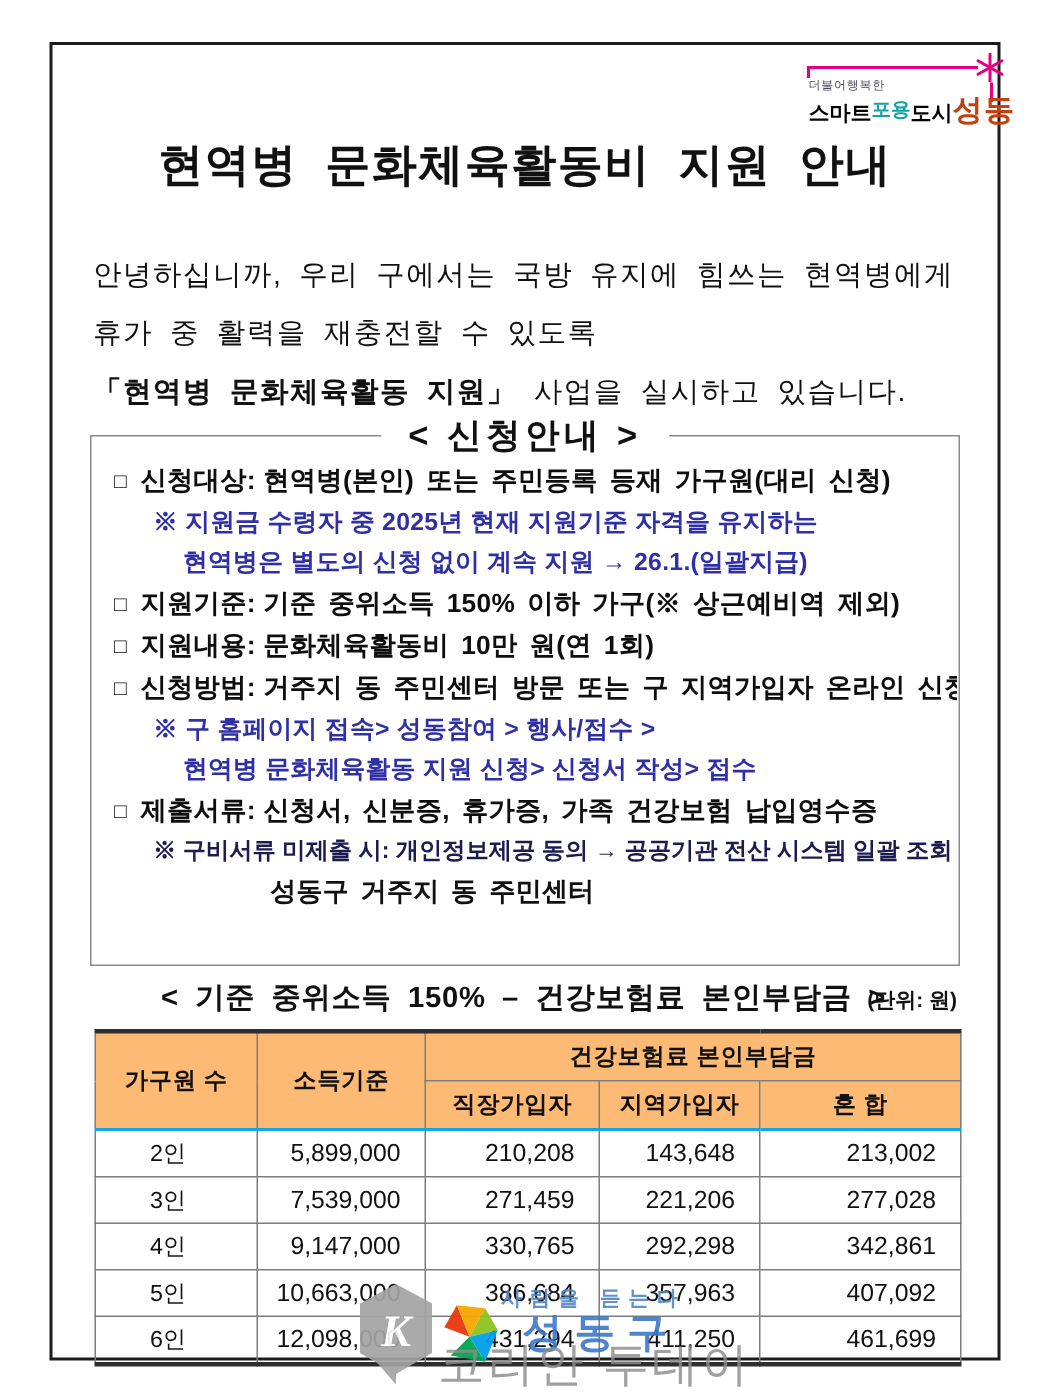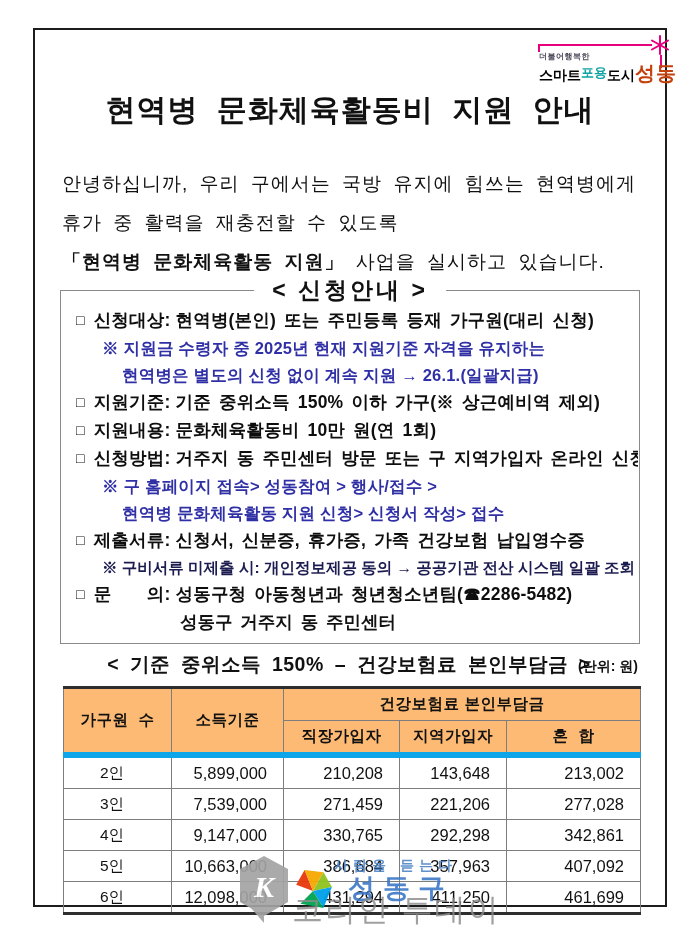--- a/index.html
+++ b/index.html
@@ -8,21 +8,21 @@
     font-family:"Liberation Sans", sans-serif; color:#111; overflow:hidden;
   }
   
   .frame { position:absolute; left:33px; top:28px; width:630px; height:875px; border:2px solid #1c1c1c; }
 
   
   .logo { position:absolute; left:536px; top:44px; width:128px; height:42px; }
   .logo-bracket { position:absolute; left:2px; top:0; right:12px; height:6px; border-top:2px solid #e6007e; border-left:2px solid #e6007e; }
   .logo-star { position:absolute; right:-6px; top:-9px; width:20px; height:20px; }
   .logo-tick { position:absolute; right:2px; top:11px; height:13px; width:0; border-right:2px solid #e6007e; }
-  .logo-tagline { position:absolute; left:3px; top:7px; font-size:8px; letter-spacing:.5px; color:#4c4c5c; font-weight:bold; }
+  .logo-tagline { position:absolute; left:3px; top:7px; font-size:8px; letter-spacing:.5px; color:#4c4c5c; font-weight:normal; }
   .logo-brand { position:absolute; left:3px; top:16px; white-space:nowrap; font-weight:bold; }
   .b-teal { color:#000000; font-size:14px;margin-top:43px; }
   .b-raise { position:relative; top:-3px; color:#11a3a5; font-size:13px; }
   .b-navy { color:#c2410c; font-size:20px; letter-spacing:1px; }
 
   
   .main-title { position:absolute; left:40px; top:90px; width:620px; text-align:center;
     font-size:30px; font-weight:bold; letter-spacing:1px; word-spacing:9px; white-space:nowrap; }
 
   
@@ -46,21 +46,21 @@
 
   
   .tbl-head { position:absolute; left:60px; top:651px; width:578px; height:30px; }
   .tbl-title { text-align:center; font-size:19.5px; font-weight:bold; letter-spacing:.5px; word-spacing:5px; white-space:nowrap; }
   .tbl-unit { position:absolute; right:0; top:7px; font-size:14px; font-weight:bold; }
 
   table.income { position:absolute; left:63px; top:686px; width:577px; border-collapse:collapse; table-layout:fixed;
     border-top:3px solid #2e2e2e; border-bottom:3px solid #2e2e2e; }
   table.income th, table.income td { border:1px solid #7d7d7d; }
   table.income thead th { background:#fdba74; font-weight:bold; font-size:15.5px; height:29px; text-align:center; letter-spacing:.5px; }
-  table.income thead .grp-end { border-bottom:6px solid #0ea5e9;font-family:Liberation Mono, monospace; }
+  table.income thead .grp-end { border-bottom:2px solid #0ea5e9; }
   table.income tbody td { height:28px; font-size:16.5px; text-align:right; padding-right:16px; }
   table.income tbody td.hh { text-align:center; padding-right:12px; font-size:15.5px; }
 
   
   .wm { position:absolute; left:232px; top:853px; width:270px; height:80px; z-index:5; }
   .wm-shield { position:absolute; left:6px; top:3px; opacity:.92; }
   .wm-pin { position:absolute; left:60px; top:15px; opacity:.95; }
   .wm-slogan { position:absolute; left:102px; top:4px; font-size:14px; font-weight:bold; color:#4f86c6; letter-spacing:5px; opacity:.9; white-space:nowrap; }
   .wm-district { position:absolute; left:116px; top:17px; font-size:27px; font-weight:bold; color:#3c78c8; letter-spacing:8px; opacity:.9; white-space:nowrap; }
   .wm-brand { position:absolute; left:60px; top:36px; font-size:31px; font-weight:normal; color:#8c8c8c; letter-spacing:2px; opacity:.82; white-space:nowrap; }
@@ -100,21 +100,20 @@
       <div class="ln ln-item"><span class="cb">□</span><span class="lbl">신청대상:</span><span>현역병(본인) 또는 주민등록 등재 가구원(대리 신청)</span></div>
       <div class="ln ln-note">※ 지원금 수령자 중 2025년 현재 지원기준 자격을 유지하는</div>
       <div class="ln ln-note ln-note-cont">현역병은 별도의 신청 없이 계속 지원 → 26.1.(일괄지급)</div>
       <div class="ln ln-item"><span class="cb">□</span><span class="lbl">지원기준:</span><span>기준 중위소득 150% 이하 가구(※ 상근예비역 제외)</span></div>
       <div class="ln ln-item"><span class="cb">□</span><span class="lbl">지원내용:</span><span>문화체육활동비 10만 원(연 1회)</span></div>
       <div class="ln ln-item"><span class="cb">□</span><span class="lbl">신청방법:</span><span>거주지 동 주민센터 방문 또는 구 지역가입자 온라인 신청</span></div>
       <div class="ln ln-note">※ 구 홈페이지 접속&gt; 성동참여 &gt; 행사/접수 &gt;</div>
       <div class="ln ln-note ln-note-cont">현역병 문화체육활동 지원 신청&gt; 신청서 작성&gt; 접수</div>
       <div class="ln ln-item"><span class="cb">□</span><span class="lbl">제출서류:</span><span>신청서, 신분증, 휴가증, 가족 건강보험 납입영수증</span></div>
       <div class="ln ln-note-dark">※ 구비서류 미제출 시: 개인정보제공 동의 → 공공기관 전산 시스템 일괄 조회</div>
-      <div class="ln ln-item"><span class="cb">□</span><span class="lbl">문　　의:</span><span>성동구청 아동청년과 청년청소년팀(☎2286-5482)</span></div>
       <div class="ln ln-cont">성동구 거주지 동 주민센터</div>
     </div>
   </div>
 
   <div class="tbl-head">
     <div class="tbl-title">&lt; 기준 중위소득 150% – 건강보험료 본인부담금 &gt;</div>
     <div class="tbl-unit">(단위: 원)</div>
   </div>
 
   <table class="income">

